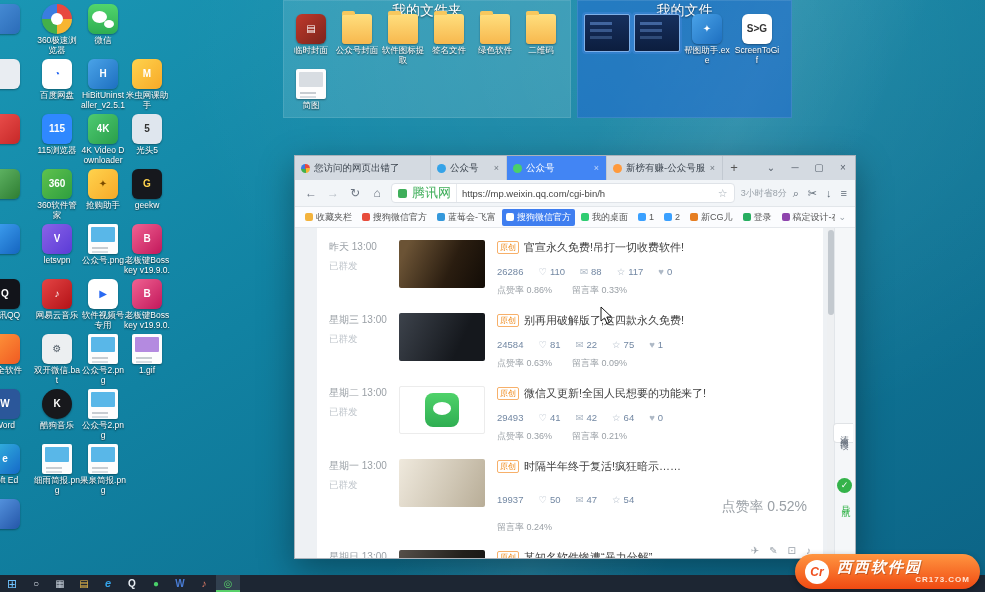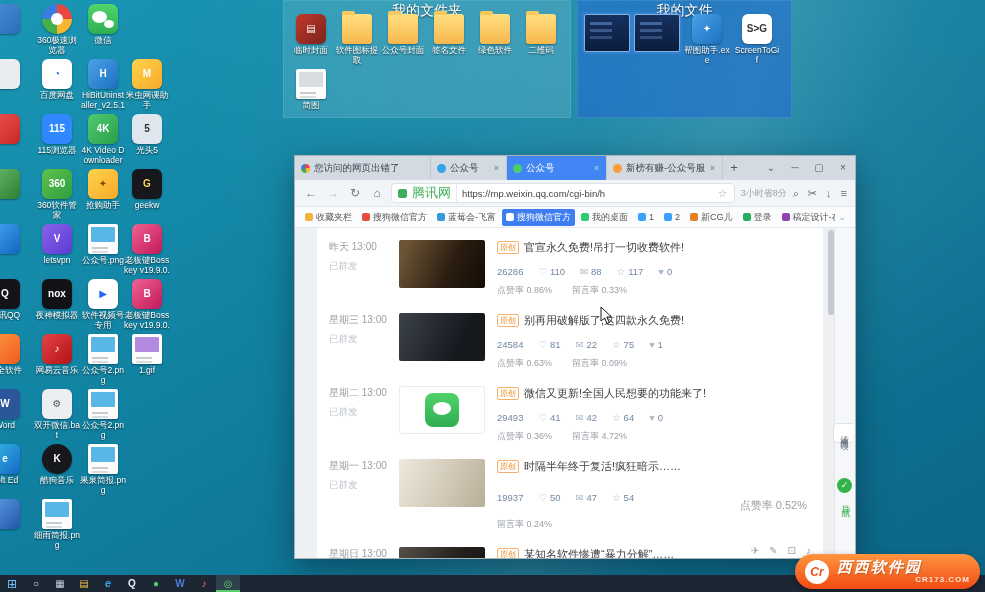--- a/index.html
+++ b/index.html
@@ -100,21 +100,21 @@
   .t5{background:linear-gradient(115deg,#56504a,#23201c 60%,#141210);}
   .dots{position:absolute;bottom:2px;left:0;right:0;text-align:center;color:#fff;font-size:6px;letter-spacing:1px;}
   .info{flex:1;min-width:0;}
   .tline{display:flex;align-items:center;gap:5px;}
   .otag{font-size:8px;color:#f08c1f;border:1px solid #f7b06a;border-radius:2px;padding:0 2px;flex-shrink:0;}
   .atitle{font-size:11px;color:#404040;white-space:nowrap;overflow:hidden;text-align:center;}
   .stats{margin-top:8px;display:flex;gap:15px;align-items:center;font-size:9.5px;}
   .st{color:#7388a3;display:flex;align-items:center;}
   .st i{margin-right:3px;color:#aeb9c6;font-style:normal;}
   .st b{font-weight:normal;color:#7388a3;}
-  .extra{margin-left:auto;font-size:11px;color:#9aa0a6;padding-right:4px;margin-top:16px;}
+  .extra{margin-left:auto;font-size:14px;color:#9aa0a6;padding-right:4px;margin-top:16px;}
   .rates{margin-top:5px;font-size:9px;color:#9aa0a6;display:flex;gap:20px;}
   .pfoot{position:absolute;right:44px;bottom:2px;display:flex;gap:10px;}
   .pfa{font-size:10px;color:#9aa2aa;}
   .sb{position:absolute;right:20px;top:0;bottom:0;width:8px;background:#eef0f2;}
   .sbthumb{position:absolute;top:2px;left:1px;width:6px;height:85px;background:#c3c9cf;border-radius:3px;}
   .siderail{position:absolute;right:0;top:0;bottom:0;width:20px;background:#f5f7f9;border-left:1px solid #e2e6ea;}
   .vtab{position:absolute;top:195px;left:-2px;width:15px;padding:5px 2px;background:#fff;border:1px solid #e0e3e6;
         border-right:none;border-radius:4px 0 0 4px;writing-mode:vertical-rl;text-orientation:upright;
         font-size:8.5px;color:#6b7480;letter-spacing:2px;}
   .navc{position:absolute;top:250px;left:2px;width:15px;height:15px;border-radius:50%;background:#34b34a;
@@ -249,26 +249,20 @@
         <span class="lbl">360软件管家</span>
       </div>
 
       <div class="dicon">
         <span class="ic ik-plain" style="background:linear-gradient(135deg,#8a63e8,#5b3bd6);color:#fff">
           <span class="glyph">V</span>
         </span>
         <span class="lbl">letsvpn</span>
       </div>
 
-      <div class="dicon">
-        <span class="ic ik-plain" style="background:#101216;color:#fff">
-          <span class="glyph">nox</span>
-        </span>
-        <span class="lbl">夜神模拟器</span>
-      </div>
 
       <div class="dicon">
         <span class="ic ik-plain" style="background:linear-gradient(135deg,#e44444,#b31217);color:#fff">
           <span class="glyph">♪</span>
         </span>
         <span class="lbl">网易云音乐</span>
       </div>
 
       <div class="dicon">
         <span class="ic ik-plain" style="background:#eceff1;color:#55606a">
@@ -417,28 +411,28 @@
           <span class="ic ik-plain" style="background:linear-gradient(135deg,#c0392b,#7b241c);color:#fff">
             <span class="glyph">▤</span>
           </span>
           <span class="lbl">临时封面</span>
         </div>
 
         <div class="dicon">
           <span class="ic ik-folder">
             <span class="glyph"></span>
           </span>
-          <span class="lbl">软件图标提取</span>
+          <span class="lbl">公众号封面</span>
         </div>
 
         <div class="dicon">
           <span class="ic ik-folder">
             <span class="glyph"></span>
           </span>
-          <span class="lbl">公众号封面</span>
+          <span class="lbl">软件图标提取</span>
         </div>
 
         <div class="dicon">
           <span class="ic ik-folder">
             <span class="glyph"></span>
           </span>
           <span class="lbl">签名文件</span>
         </div>
 
         <div class="dicon">
@@ -727,21 +721,21 @@
                   <b>64</b>
                 </span>
                 <span class="st">
                   <i>♥</i>
                   <b>0</b>
                 </span>
                 <span class="extra"></span>
               </div>
               <div class="rates">
                 <span>点赞率 0.36%</span>
-                <span>留言率 4.72%</span>
+                <span>留言率 0.21%</span>
               </div>
             </div>
           </div>
 
           <div class="row">
             <div class="dcol">
               <div class="adate">星期一 13:00</div>
               <div class="astatus">已群发</div>
             </div>
             <div class="thumb t4">

